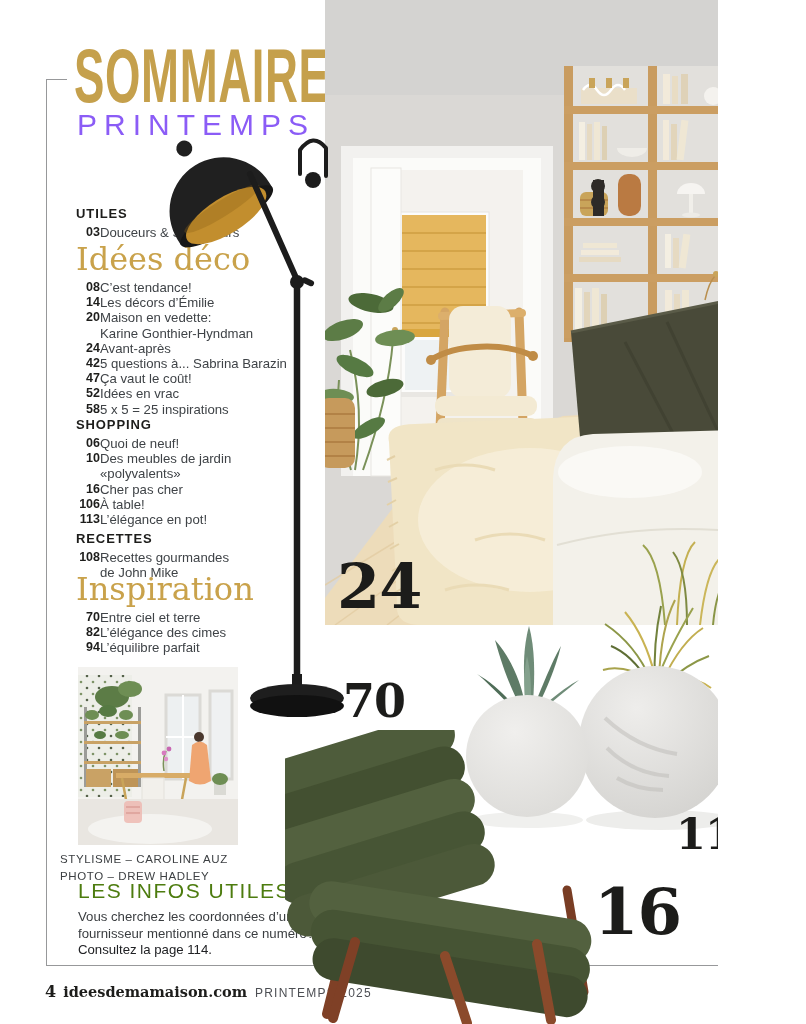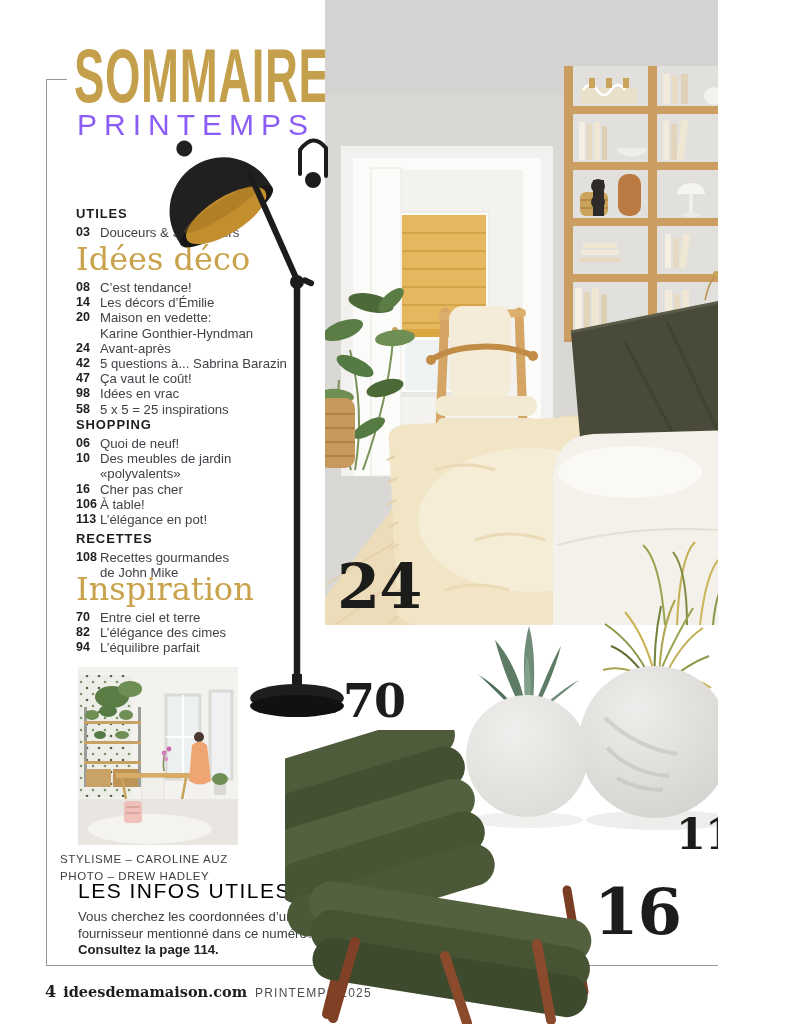--- a/index.html
+++ b/index.html
@@ -18,21 +18,21 @@
        font-weight:bold;font-size:76px;line-height:1;color:#C5A04C;
        transform:scale(0.60,1.0);transform-origin:0 0;white-space:nowrap;letter-spacing:1px;}
   .masthead-sub{position:absolute;left:77px;top:108px;z-index:2;
        font-size:30px;color:#8b5cf6;letter-spacing:7px;white-space:nowrap;}
 
   
   .toc-section{position:absolute;left:76px;width:268px;z-index:2;}
   .h-plain{font-size:13px;font-weight:bold;color:#1D1D1B;letter-spacing:0.9px;margin:0 0 3px 0;line-height:16px;}
   .h-fancy{font-family:"DejaVu Serif",serif;font-size:32px;color:#C9A24B;margin:0 0 6px 0;line-height:30px;font-weight:normal;}
   .toc-row{display:flex;line-height:15.2px;font-size:13.2px;}
-  .toc-row .pg{flex:none;width:24px;font-weight:bold;color:#1D1D1B;font-size:12.5px;}
+  .toc-row .pg{flex:none;width:24px;font-weight:bold;color:#1D1D1B;font-size:12.5px;text-align:right;}
   .toc-row .lbl{color:#3F4347;}
   .toc-row .lbl2{display:block;}
 
   
   .art{position:absolute;}
   .main-photo{left:325px;top:0;width:415px;height:625px;z-index:2;}
   .planters{left:455px;top:596px;width:290px;height:250px;z-index:3;}
   .lamp{left:150px;top:130px;width:240px;height:600px;z-index:4;}
   .inset-photo{left:78px;top:667px;width:160px;height:178px;z-index:2;}
   .chair{left:285px;top:730px;width:320px;height:294px;z-index:5;}
@@ -43,23 +43,23 @@
            color:#1C1C1A;line-height:1;letter-spacing:-1px;}
   .c24{left:337px;top:556px;font-size:62px;}
   .c70{left:343px;top:678px;font-size:46px;}
   .c113{left:676px;top:813px;font-size:43px;}
   .c16{left:594px;top:880px;font-size:64px;}
 
   
   .credits{position:absolute;left:60px;top:851px;z-index:2;font-size:11.5px;letter-spacing:0.6px;
            color:#3D4043;line-height:17px;white-space:nowrap;}
   .infos{position:absolute;left:78px;top:879px;width:270px;z-index:2;}
-  .infos-title{font-size:21px;color:#000000;letter-spacing:1.5px;margin:0 0 6px 0;font-weight:normal;line-height:24px;}
+  .infos-title{font-size:21px;color:#4d7c0f;letter-spacing:1.5px;margin:0 0 6px 0;font-weight:normal;line-height:24px;}
   .infos-body{font-size:13.2px;line-height:16.5px;color:#3A3D40;}
-  .infos-bold{font-weight:bold;color:#202124;}
+  .infos-bold{font-weight:normal;color:#202124;}
 
   
   .footer{position:absolute;left:45px;top:982px;z-index:2;display:flex;align-items:baseline;}
   .footer .num{font-family:"DejaVu Serif",serif;font-weight:bold;font-size:16px;color:#1D1D1B;margin-right:7px;}
   .footer .site{font-family:"DejaVu Serif",serif;font-weight:bold;font-size:14.5px;color:#1D1D1B;margin-right:8px;}
   .footer .season{font-size:12px;color:#4C4E53;letter-spacing:1.2px;}
 </style>
 </head>
 <body>
 
@@ -98,21 +98,21 @@
     </div>
     <div class="toc-row">
       <span class="pg">42</span>
       <span class="lbl">5 questions à... Sabrina Barazin</span>
     </div>
     <div class="toc-row">
       <span class="pg">47</span>
       <span class="lbl">Ça vaut le coût!</span>
     </div>
     <div class="toc-row">
-      <span class="pg">98</span>
+      <span class="pg">52</span>
       <span class="lbl">Idées en vrac</span>
     </div>
     <div class="toc-row">
       <span class="pg">58</span>
       <span class="lbl">5 x 5 = 25 inspirations</span>
     </div>
   </div>
 
   <div class="toc-section" style="top:417px">
     <h3 class="h-plain">SHOPPING</h3>

